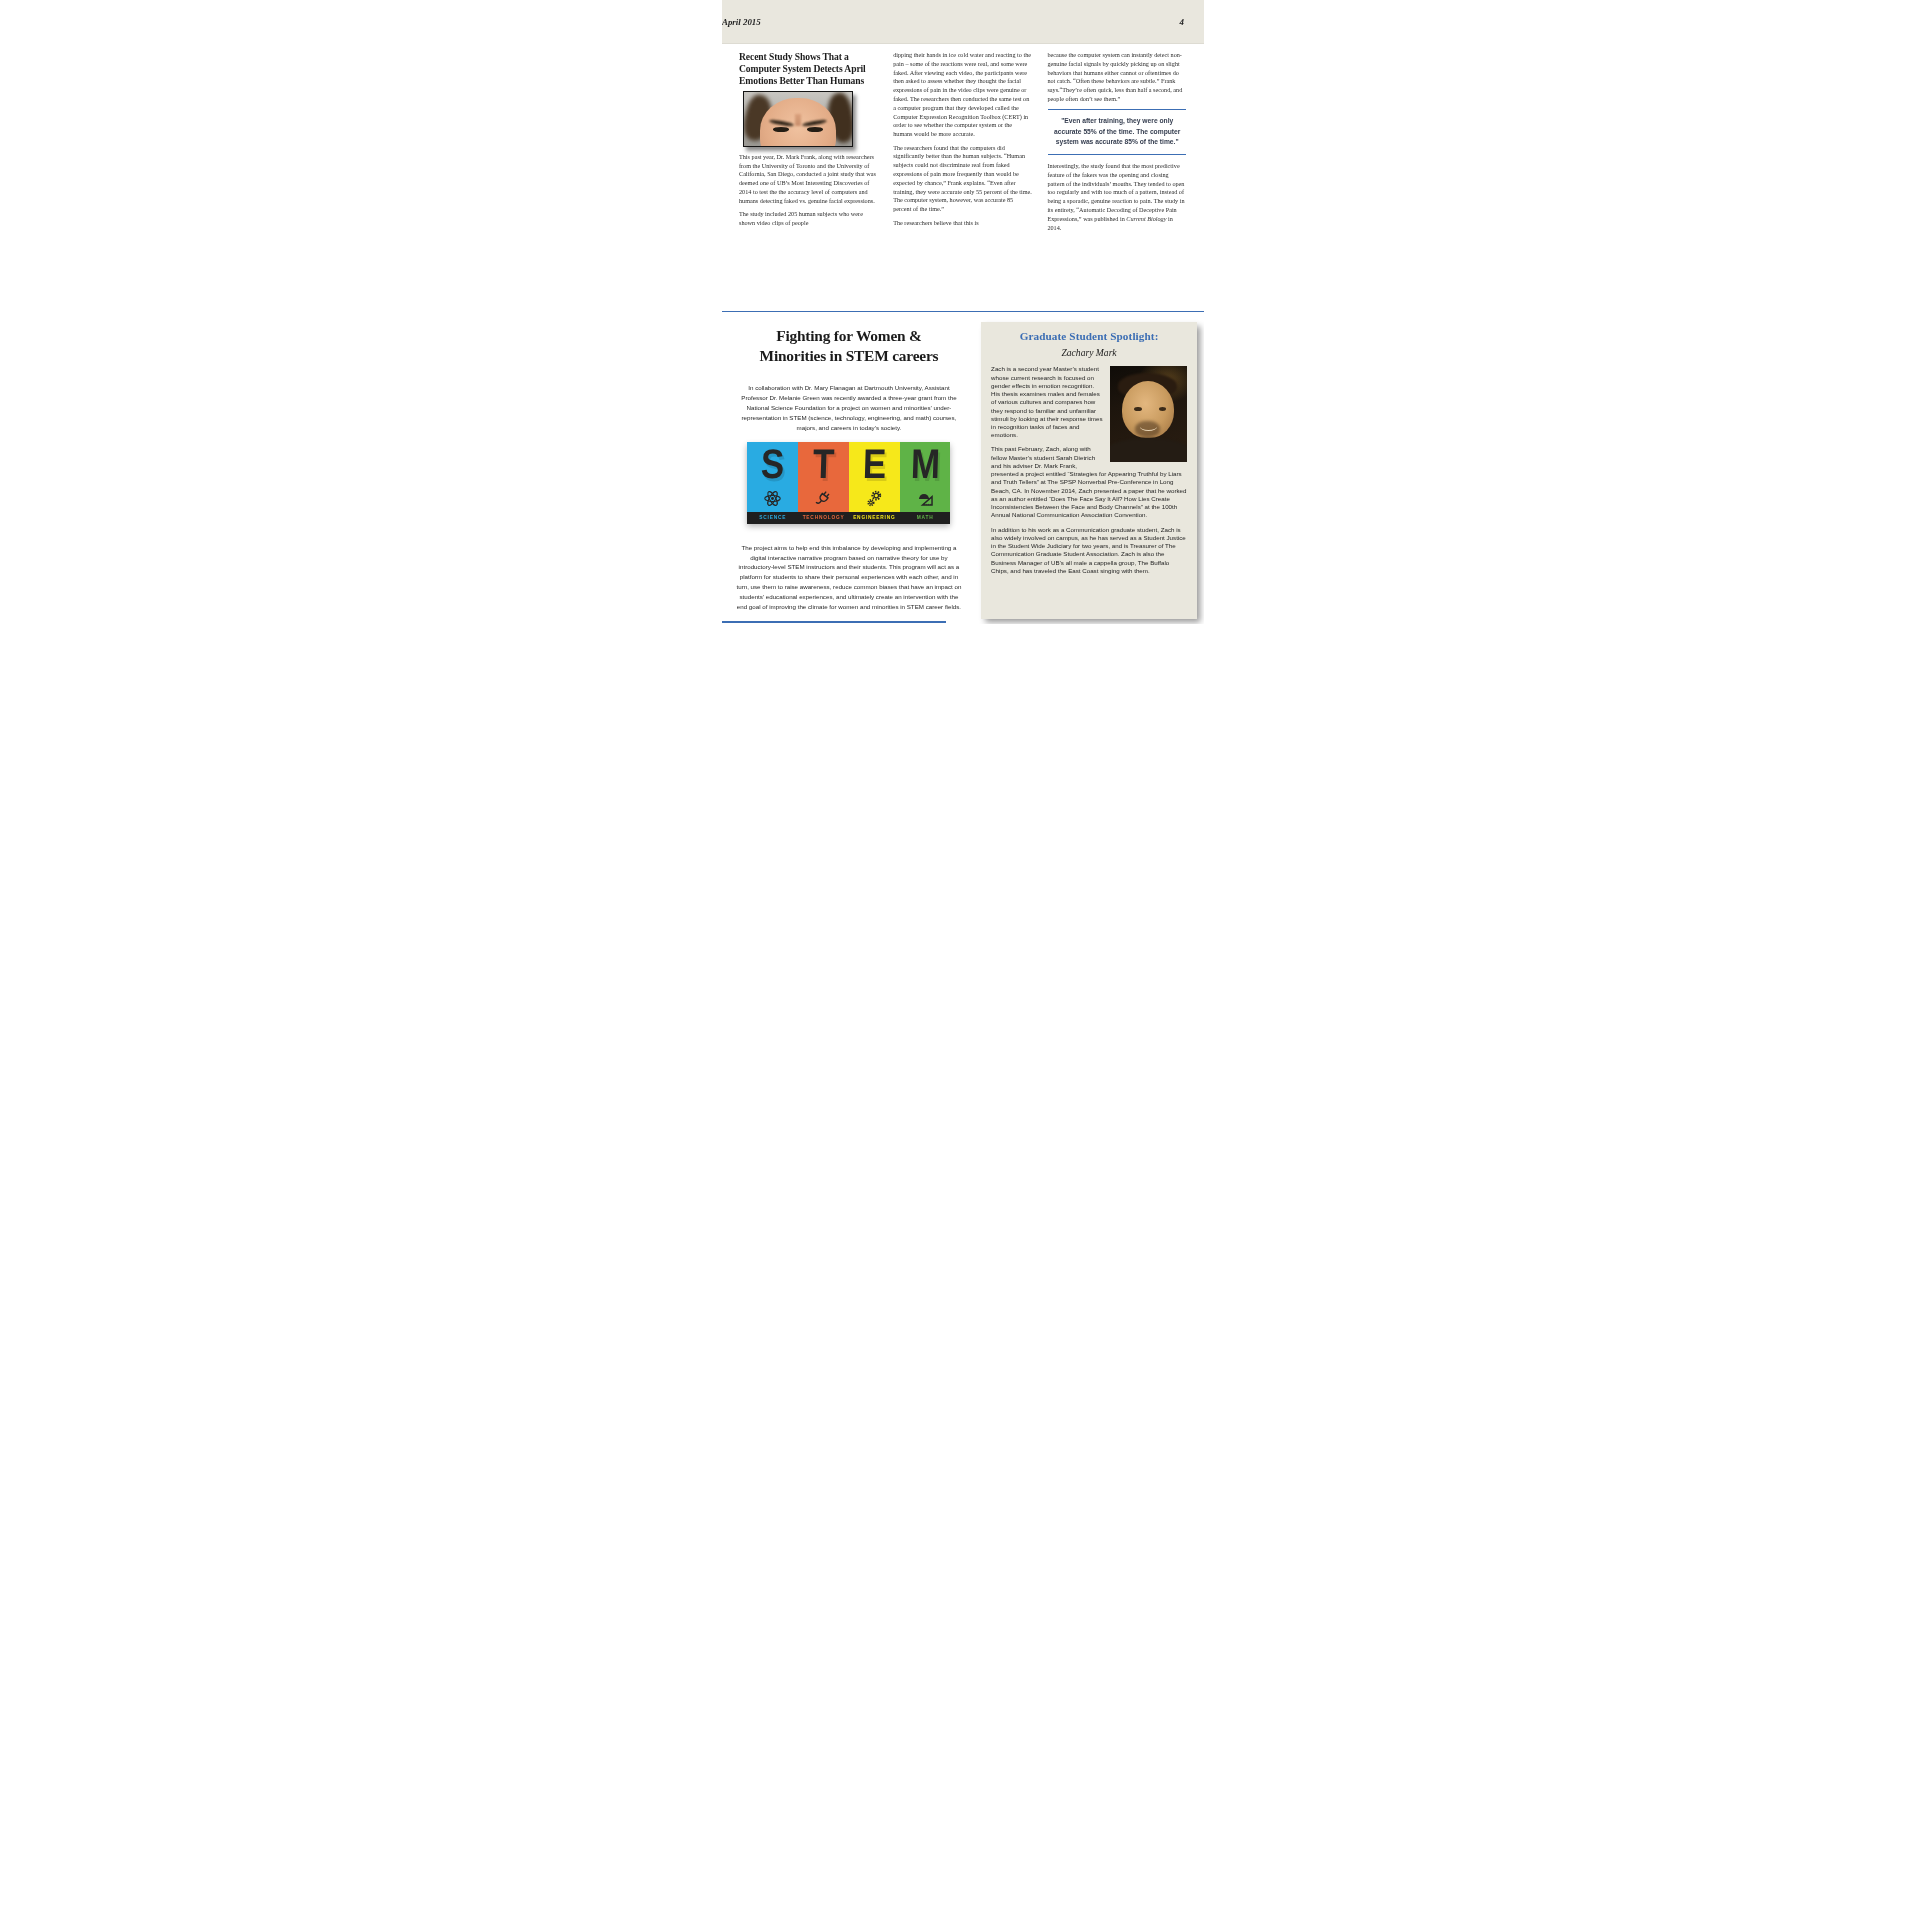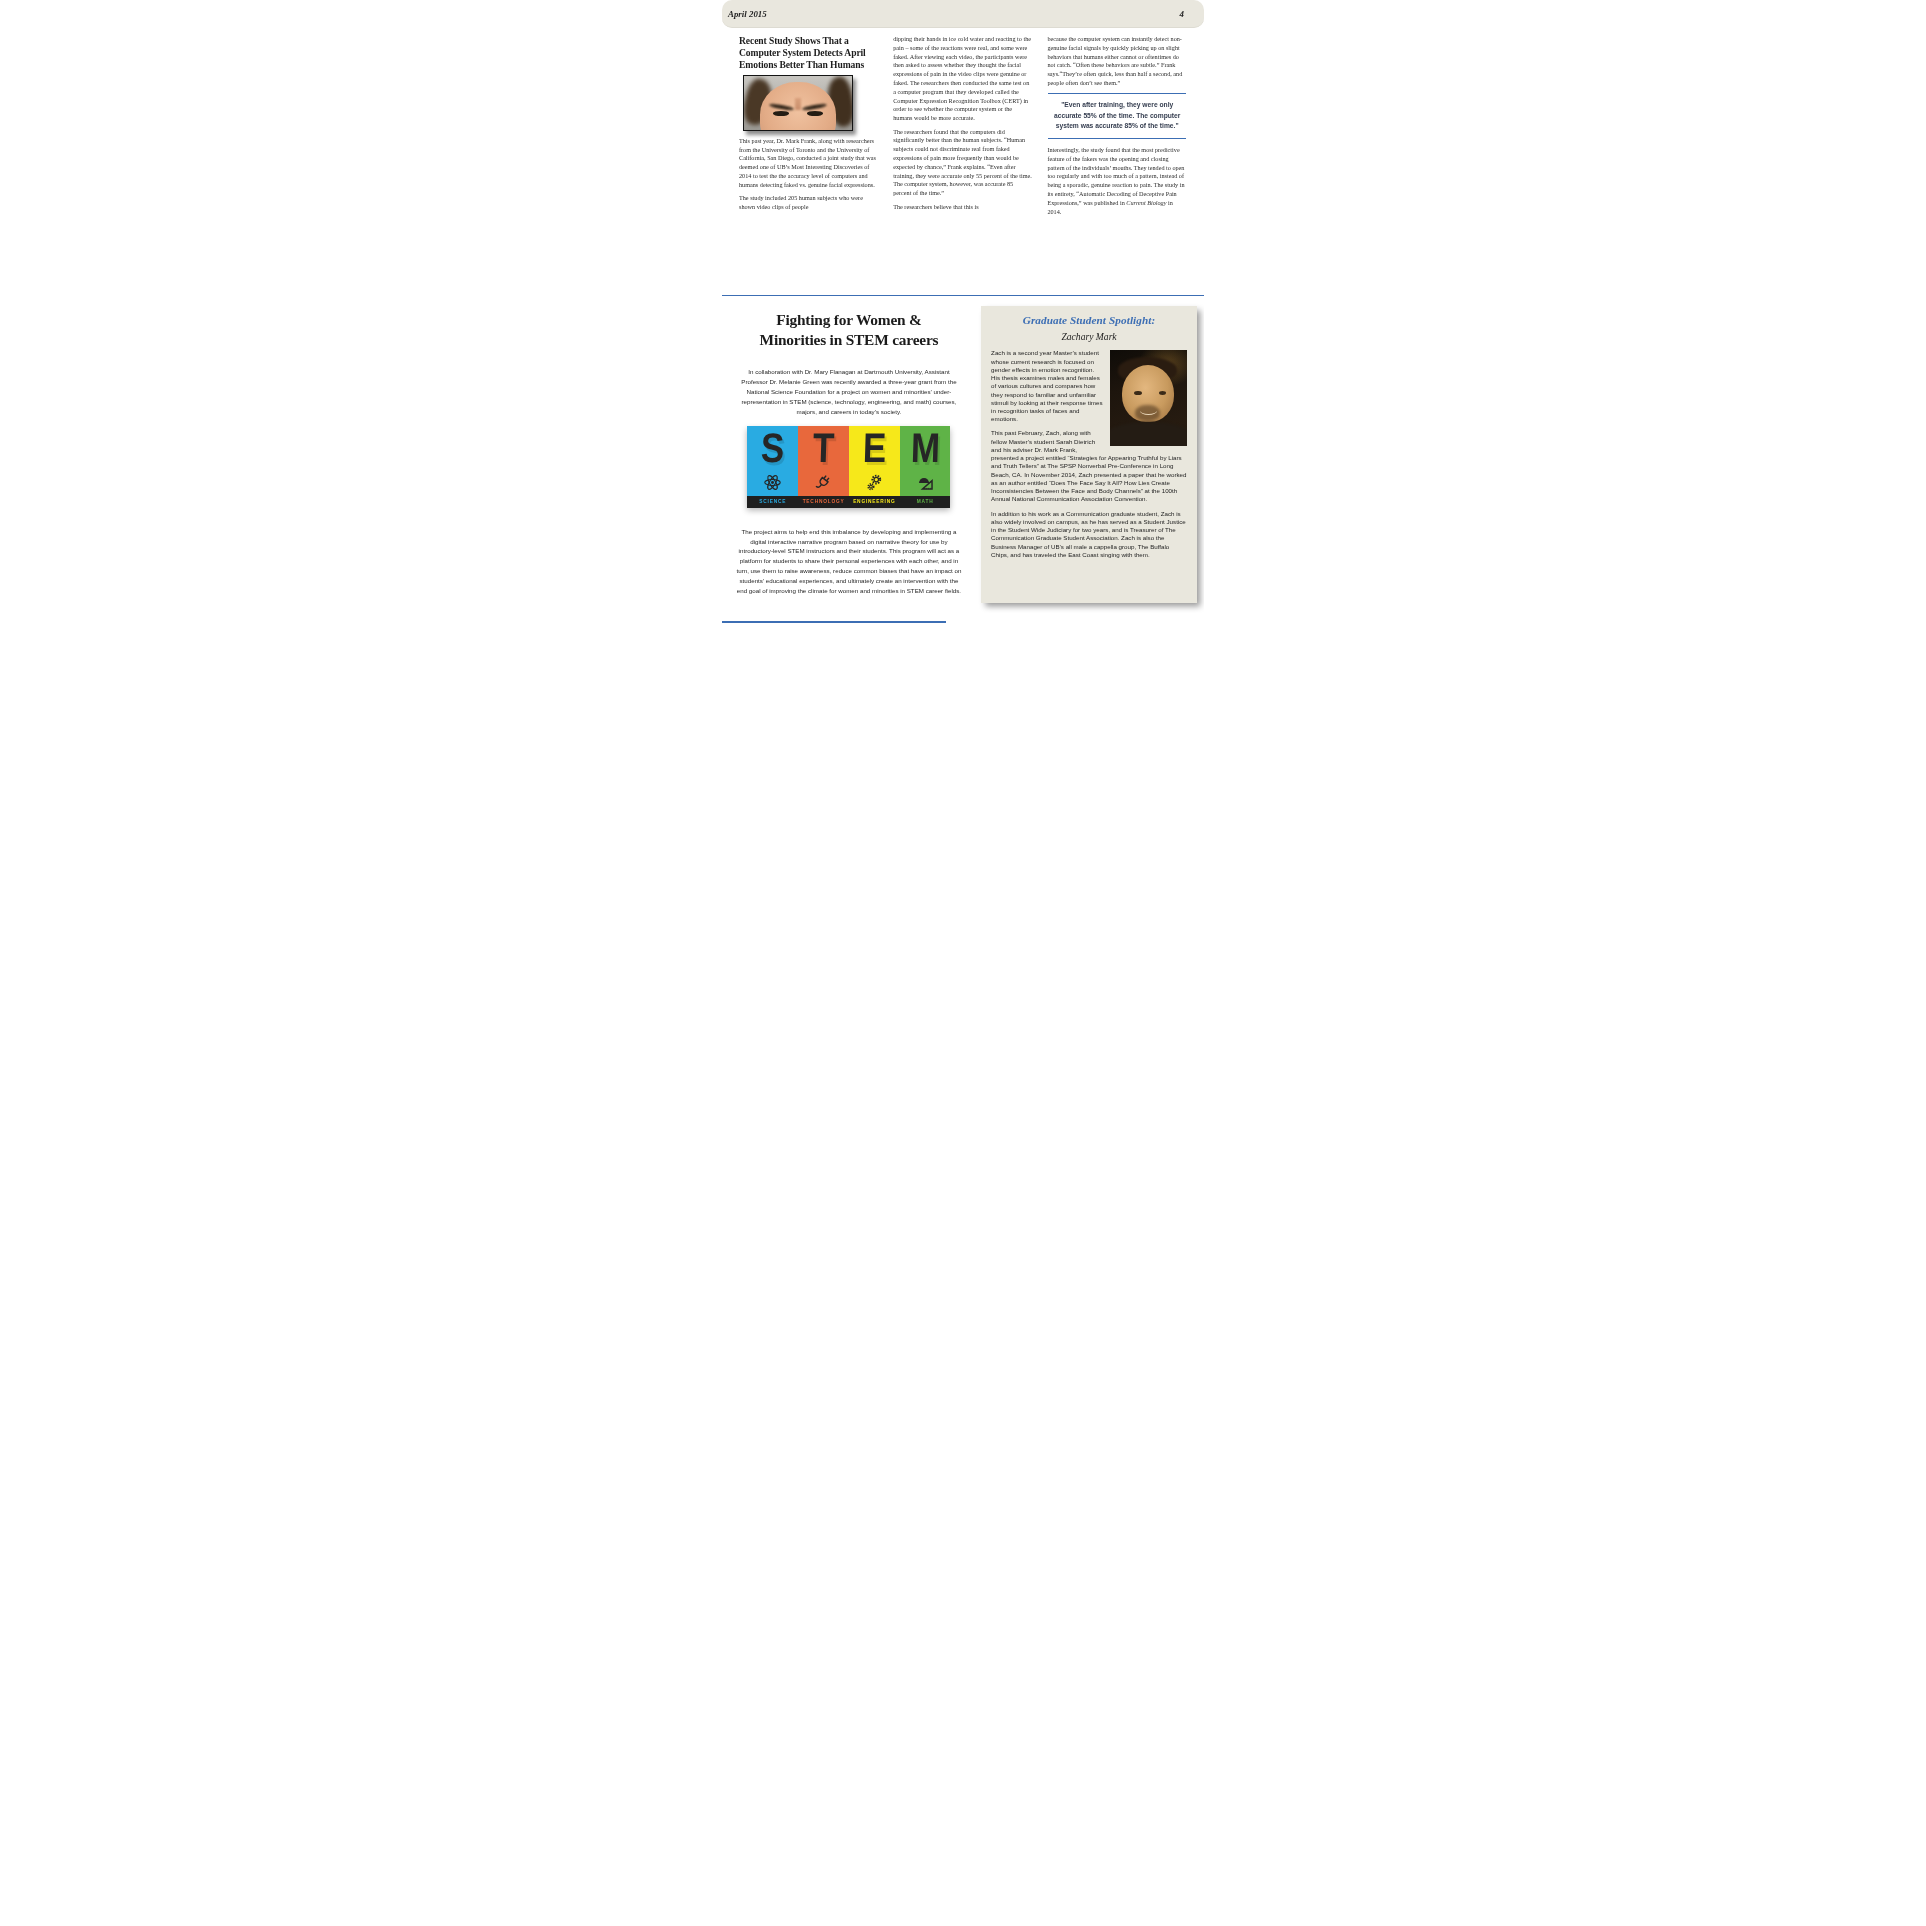--- a/index.html
+++ b/index.html
@@ -4,26 +4,25 @@
 <style>
   * { box-sizing: border-box; }
   html,body { margin:0; padding:0; background:#ffffff; }
   .page {
     position:relative; width:482px; height:624px; margin:0 auto;
     background:#ffffff; overflow:hidden;
     font-family:"Liberation Serif", serif; color:#2c2c2c;
   }
   
   .masthead {
-    height:28px; background:#e9e7de;
+    height:44px; background:#e9e7de;
     display:flex; align-items:center; justify-content:space-between;
-    padding:0 20px 0 6px;
+    padding:0 20px 0 0;
     font-style:italic; font-weight:600; font-size:8.9px; color:#262626;
     border-bottom:0.4px solid #dddbd2;
-    border-radius:10px;
   }
   
   .top-cols {
     display:grid; grid-template-columns:1fr 1fr 1fr; column-gap:14.6px;
     padding:7px 17px 0; height:262px; overflow:hidden;
   }
   .study-title {
     margin:0 0 3.9px; font-size:9.6px; line-height:1.24; font-weight:700;
     color:#1d1d1d; letter-spacing:-0.1px; padding-right:2.3px;
   }
@@ -92,21 +91,21 @@
     font-weight:700; font-size:4.8px; letter-spacing:0.8px; }
   .lbl-science { color:#29abe2; } .lbl-technology { color:#e8683c; }
   .lbl-engineering { color:#f6e81a; } .lbl-math { color:#5fb347; }
   
   .spotlight {
     width:219px; min-height:297px; background:#e9e7dd;
     box-shadow:3.5px 4.2px 6.2px rgba(0,0,0,0.4);
     padding:8.5px 10px 10px;
   }
   .spot-title {
-    font-style:italic; font-weight:700; font-size:11.2px; line-height:1.2;
+    font-weight:700; font-size:11.2px; line-height:1.2;
     color:#3c6eb4; text-align:center; letter-spacing:0.1px;
   }
   .spot-name {
     font-style:italic; font-size:9.6px; color:#1d1d1d; text-align:center;
     margin:3.9px 0 7px;
   }
   .spot-body { font-family:"Liberation Sans",sans-serif; font-size:6.2px;
     line-height:1.33; color:#242424; overflow:hidden; }
   .spot-body p { margin:0 0 5.8px; }
   .spot-body p:last-child { margin-bottom:0; }

